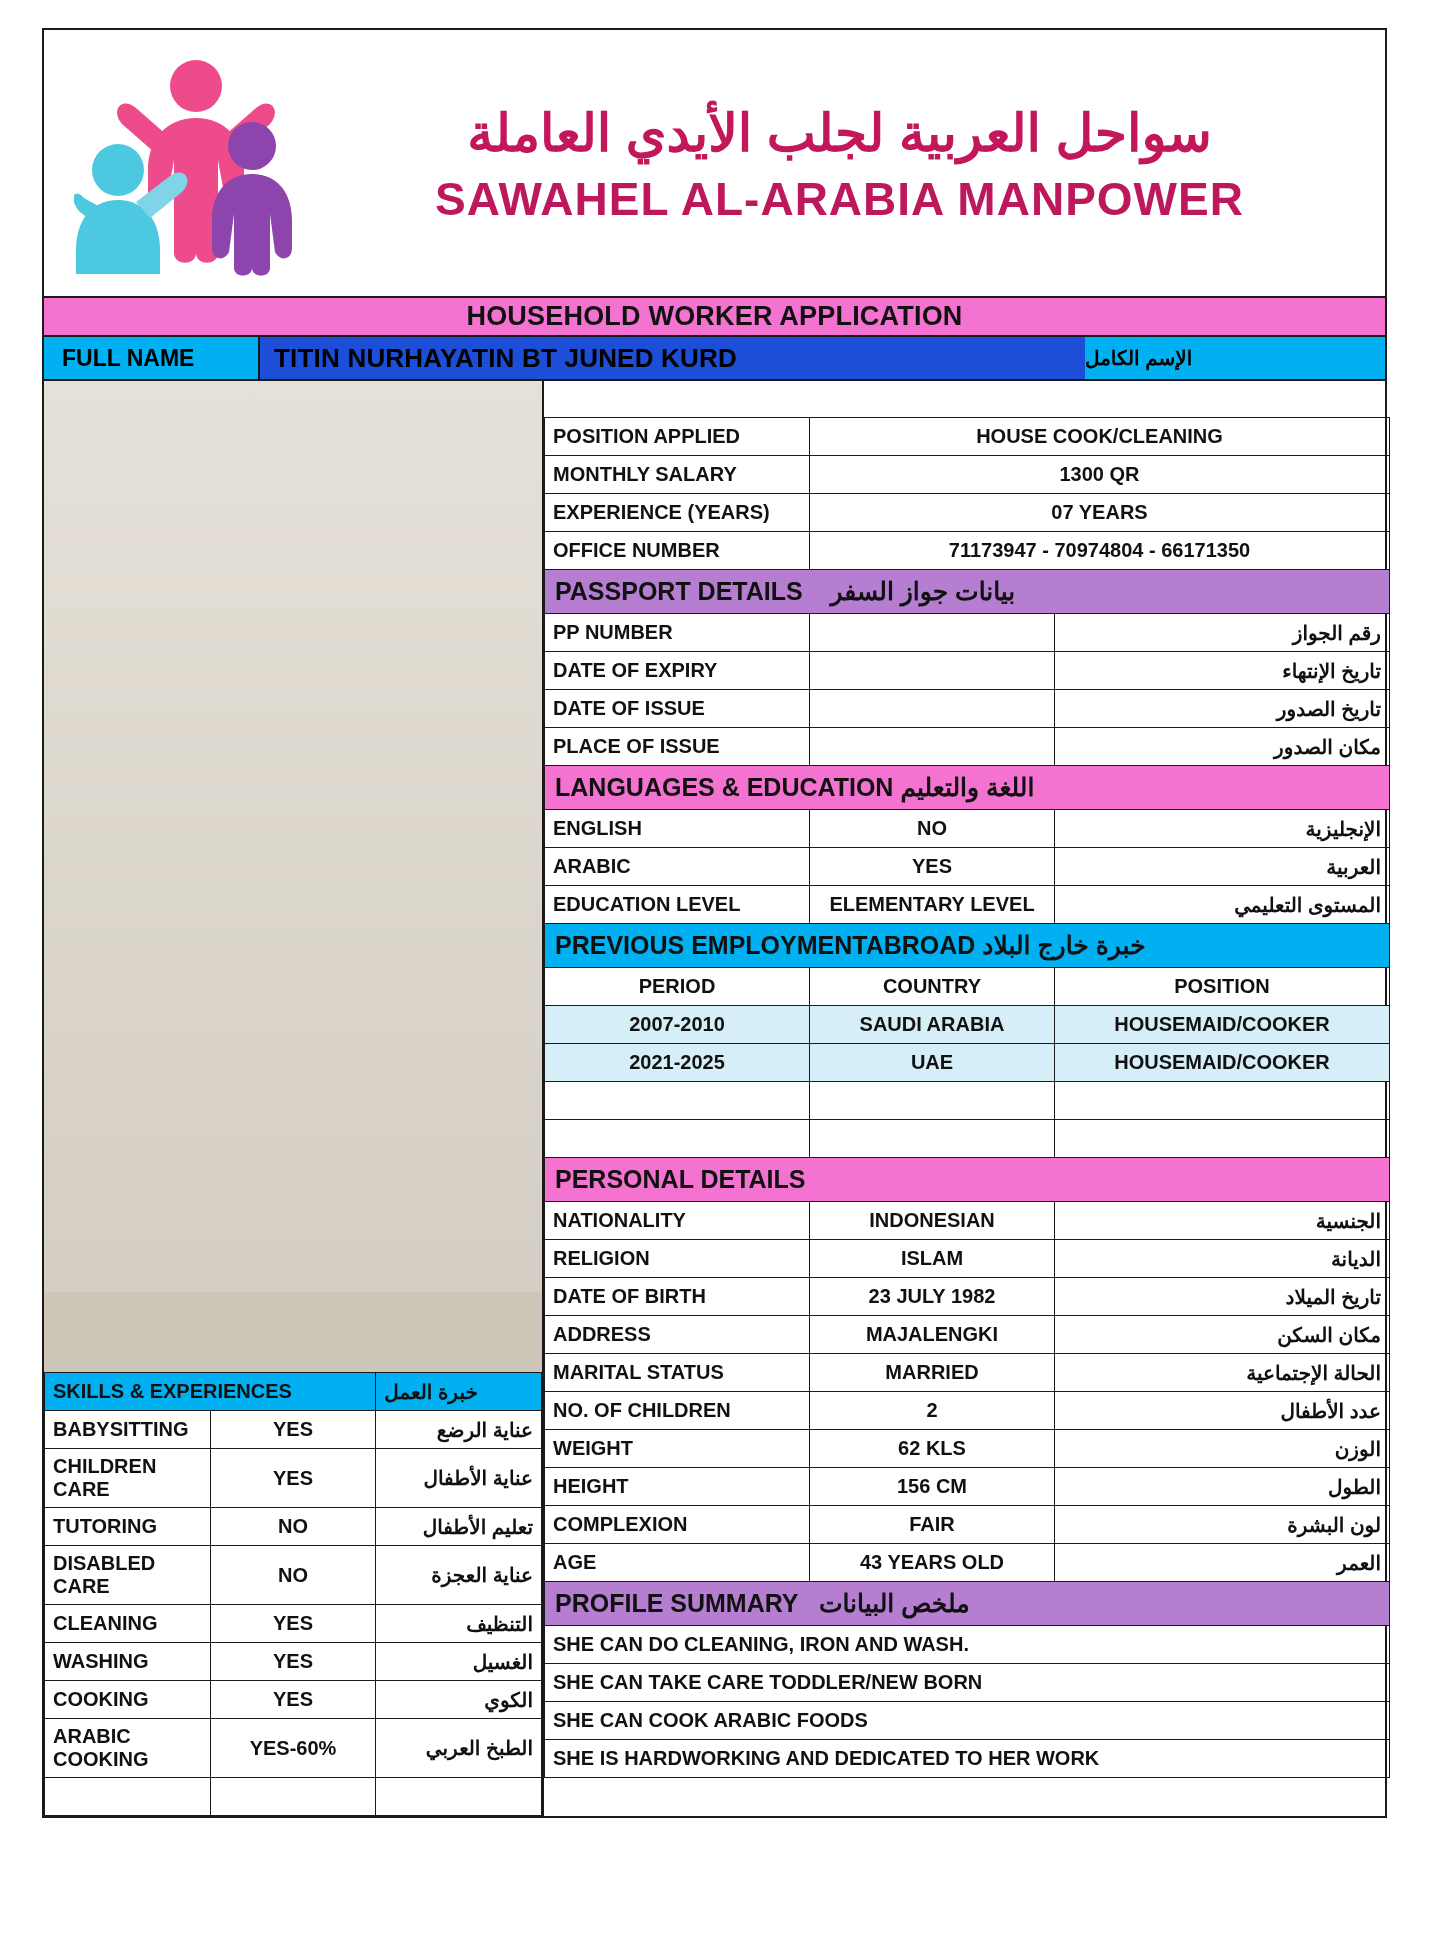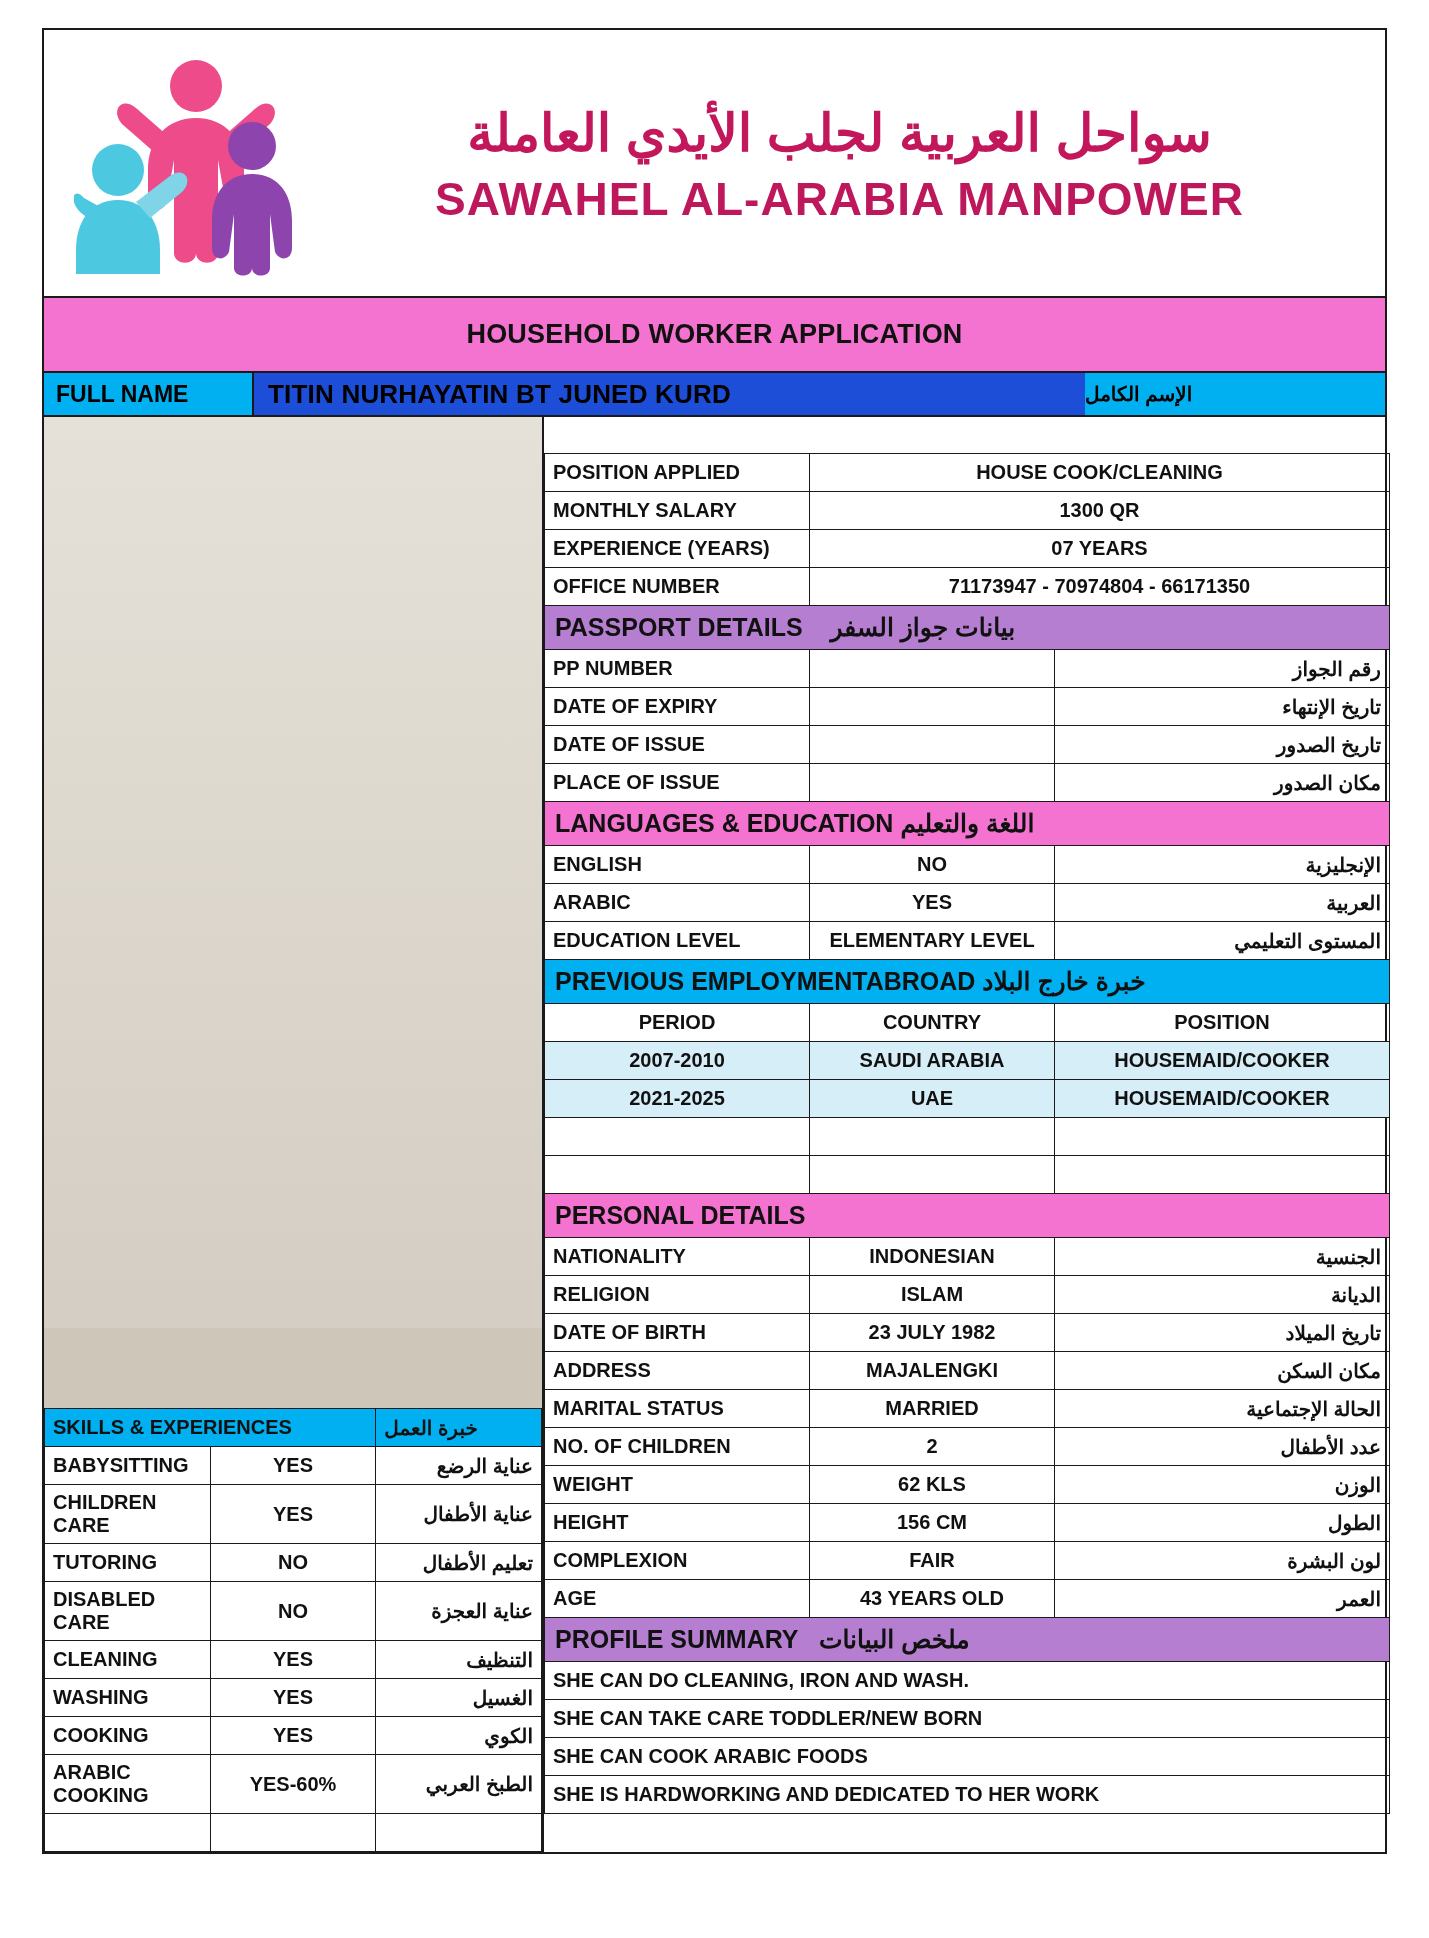--- a/index.html
+++ b/index.html
@@ -59,39 +59,40 @@
   }
   
   .band {
     text-align: center;
     font-weight: bold;
     border-bottom: 2px solid #1a1a1a;
   }
   .band-pink { background: #f472d0; }
   .title-app {
     font-size: 27px;
-    padding: 21px 0;
+    padding: 3px 0;
     color: #111;
     letter-spacing: 0.2px;
   }
   .fullname-row {
     display: flex;
     border-bottom: 2px solid #1a1a1a;
     background: #00b0f0;
     height: 44px;
     align-items: stretch;
   }
   .fn-label {
     width: 210px;
     flex: 0 0 210px;
     font-weight: bold;
     font-size: 23px;
     display: flex; align-items: center;
     padding-left: 12px;
     border-right: 2px solid #1a1a1a;
+    margin-left: 6px;
   }
   .fn-value {
     flex: 1 1 auto;
     background: #1d4ed8;
     font-weight: bold;
     font-size: 26px;
     display: flex; align-items: center;
     padding-left: 14px;
     letter-spacing: 0.2px;
   }

